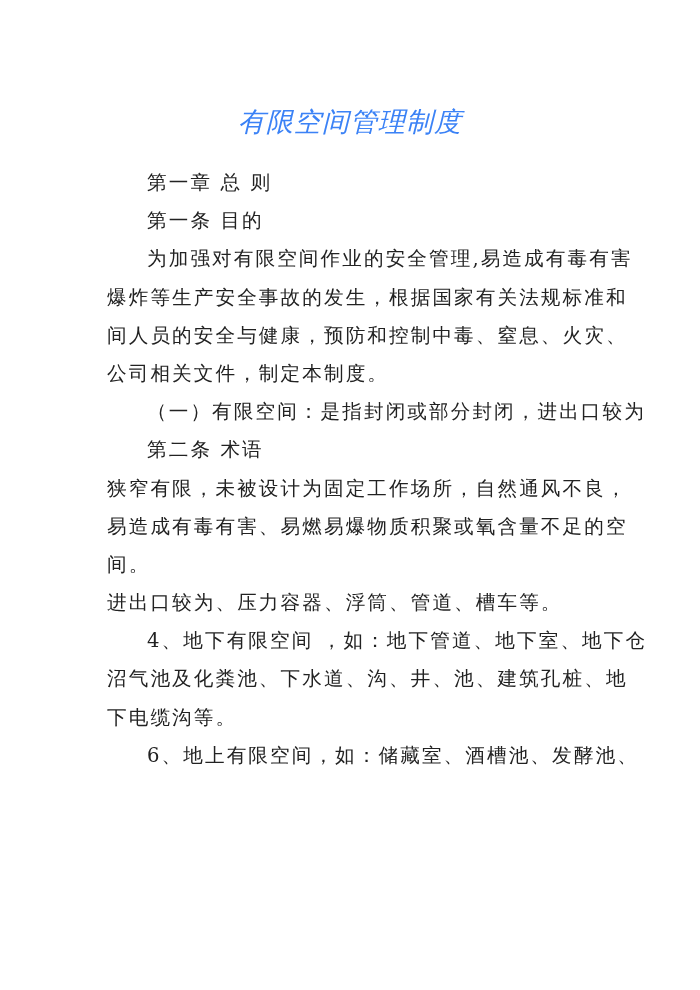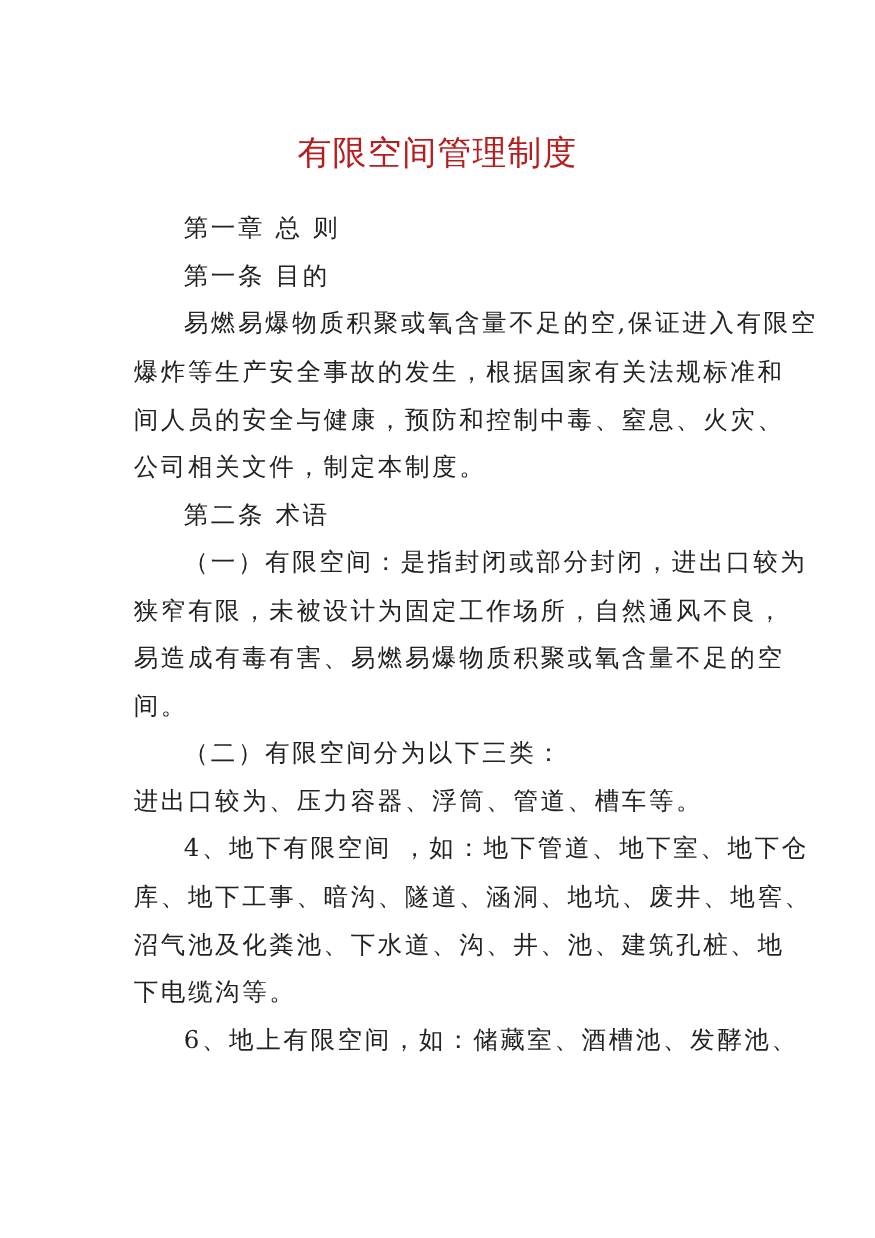--- a/index.html
+++ b/index.html
@@ -25,23 +25,24 @@
     }
     .title {
       position: absolute;
       left: 0;
       width: 700px;
       top: 104px;
       text-align: center;
       font-family: "DejaVu Sans", "Liberation Sans", sans-serif;
       font-size: 27px;
       letter-spacing: 1px;
-      color: #b91c1c;
+      color: #3b82f6;
       margin: 0;
       font-weight: normal;
+      font-style: italic;
     }
     .body-text {
       position: absolute;
       left: 107px;
       top: 164px;
       width: 492px;
       font-size: 19.6px;
       line-height: 38.2px;
       letter-spacing: 2.1px;
       color: #222222;
@@ -57,30 +58,28 @@
   </style>
 </head>
 <body>
 
 <div class="page">
   <h1 class="title">有限空间管理制度</h1>
 
   <div class="body-text">
     <span class="line indent">第一章 总    则</span>
     <span class="line indent">第一条  目的</span>
-    <span class="line indent">易燃易爆物质积聚或氧含量不足的空,保证进入有限空</span>
+    <span class="line indent">为加强对有限空间作业的安全管理,易造成有毒有害</span>
     <span class="line">爆炸等生产安全事故的发生，根据国家有关法规标准和</span>
     <span class="line">间人员的安全与健康，预防和控制中毒、窒息、火灾、</span>
     <span class="line">公司相关文件，制定本制度。</span>
+    <span class="line indent">（一）有限空间：是指封闭或部分封闭，进出口较为</span>
     <span class="line indent">第二条  术语</span>
-    <span class="line indent">（一）有限空间：是指封闭或部分封闭，进出口较为</span>
     <span class="line">狭窄有限，未被设计为固定工作场所，自然通风不良，</span>
     <span class="line">易造成有毒有害、易燃易爆物质积聚或氧含量不足的空</span>
     <span class="line">间。</span>
-    <span class="line indent">（二）有限空间分为以下三类：</span>
     <span class="line">进出口较为、压力容器、浮筒、管道、槽车等。</span>
     <span class="line indent">4、地下有限空间 ，如：地下管道、地下室、地下仓</span>
-    <span class="line">库、地下工事、暗沟、隧道、涵洞、地坑、废井、地窖、</span>
     <span class="line">沼气池及化粪池、下水道、沟、井、池、建筑孔桩、地</span>
     <span class="line">下电缆沟等。</span>
     <span class="line indent">6、地上有限空间，如：储藏室、酒槽池、发酵池、</span>
   </div>
 </div>
 
 </body></html>

